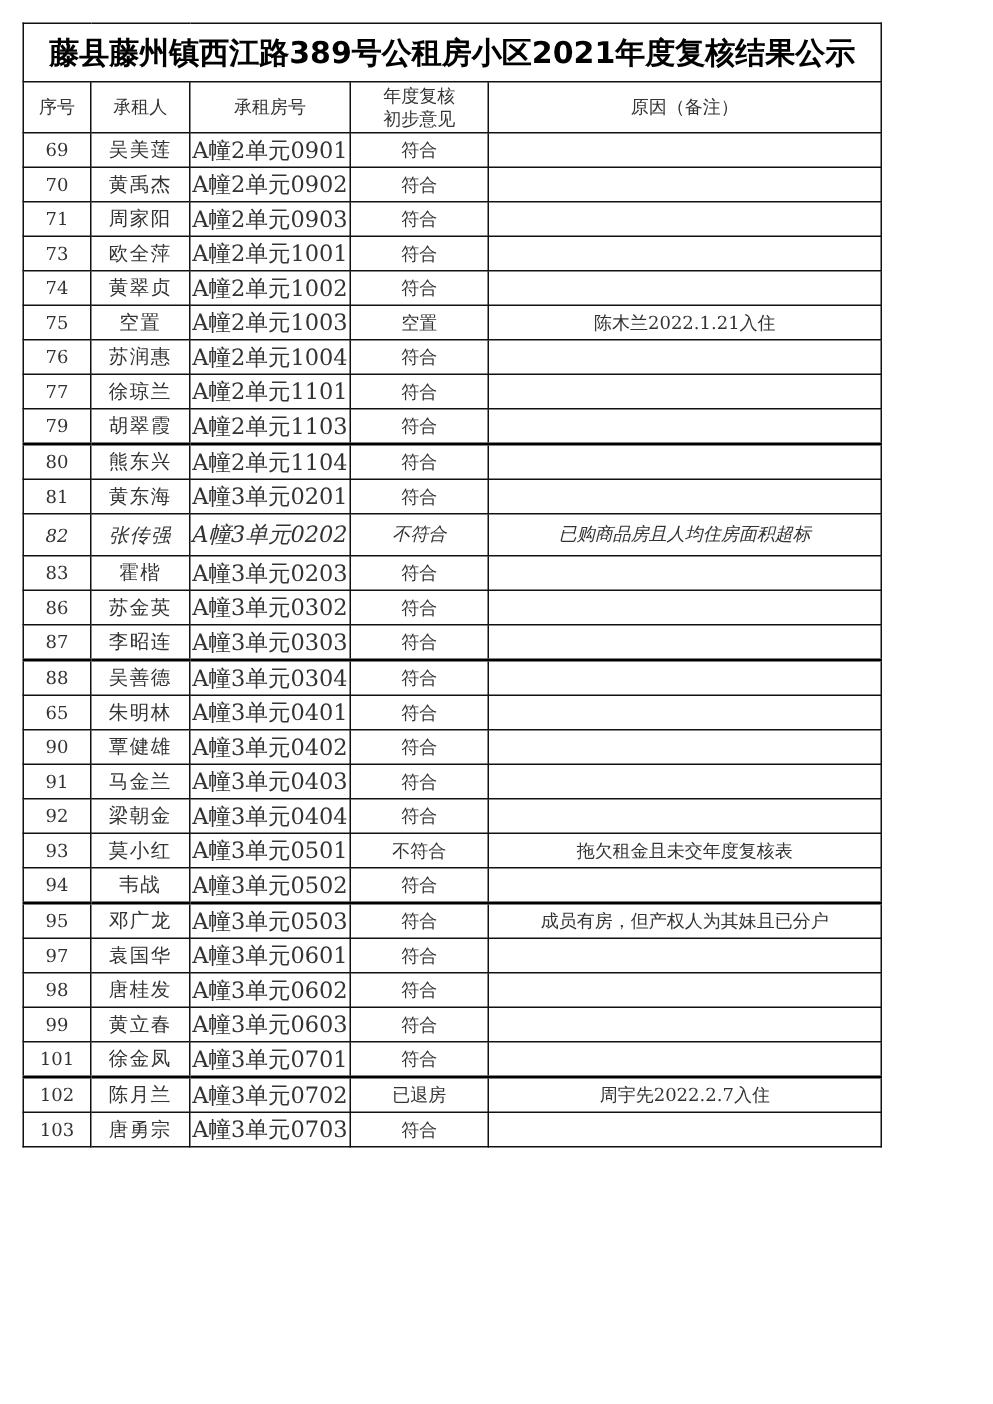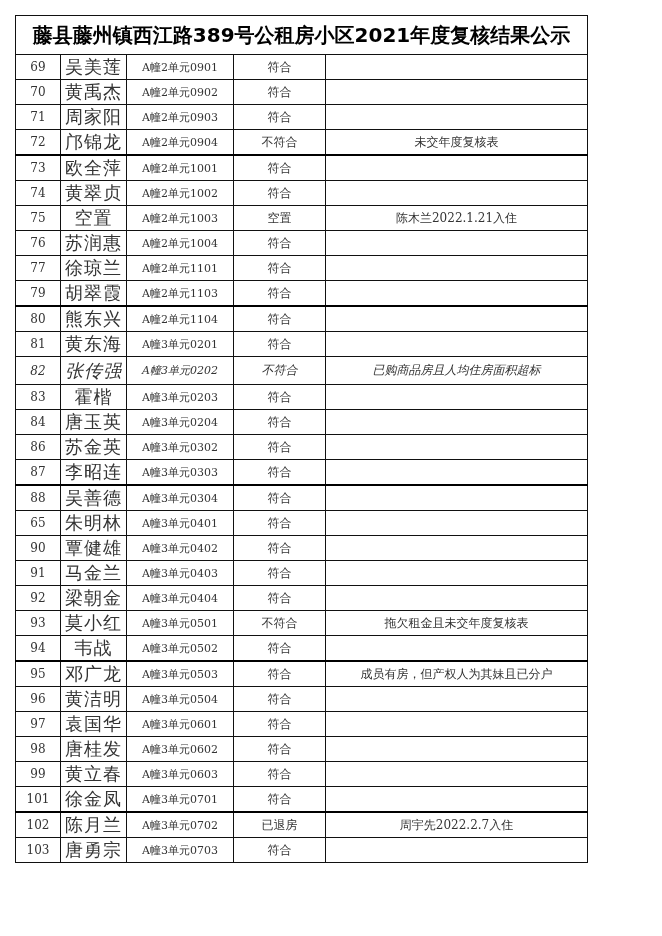--- a/index.html
+++ b/index.html
@@ -7,42 +7,52 @@
          font-family: "DejaVu Serif", "Liberation Serif", serif; color: #222; }
   .sheet { position: absolute; left: 15px; top: 15px; width: 572px; }
   table { border-collapse: collapse; width: 572px; table-layout: fixed; }
   td, th { border: 1px solid #111; text-align: center; vertical-align: middle;
            padding: 0; font-weight: normal; font-size: 12px; color: #333; overflow: hidden; white-space: nowrap; }
   .title-cell { height: 38px; font-size: 20px; font-weight: bold; color: #000;
                 font-family: "DejaVu Sans", "Liberation Sans", sans-serif; letter-spacing: 0px; }
   .hdr th { height: 33px; font-size: 12px; line-height: 15px; color: #333; }
   .row td { height: 22px; }
   .row.tall td { height: 27px; font-style: italic; }
-  .row td.name { font-size: 18px; letter-spacing: 1px; }
-  .row td.room { font-size: 11px; margin-top: 27px; }
+  .row td.name { font-size: 13px; letter-spacing: 1px; }
+  .row td.room { font-size: 15px; margin-top: 27px; }
   .row.breakafter td { border-bottom: 2.5px solid #000; }
   col.c1 { width: 45px; } col.c2 { width: 66px; } col.c3 { width: 107px; }
   col.c4 { width: 92px; } col.c5 { width: 262px; }
 </style>
 </head>
 <body>
 
 <div class="sheet">
   <table>
     <colgroup>
       <col class="c1">
         <col class="c2">
         <col class="c3">
         <col class="c4">
         <col class="c5">
     </colgroup>
     <thead>
       <tr>
         <td colspan="5" class="title-cell">藤县藤州镇西江路389号公租房小区2021年度复核结果公示</td>
       </tr>
+      <tr class="hdr">
+        <th>序号</th>
+        <th>承租人</th>
+        <th>承租房号</th>
+        <th>
+          <div>年度复核</div>
+          <div>初步意见</div>
+        </th>
+        <th>原因（备注）</th>
+      </tr>
     </thead>
     <tbody id="rows">
         <tr class="row">
           <td>69</td>
           <td class="name">吴美莲</td>
           <td class="room">A幢2单元0901</td>
           <td>符合</td>
           <td></td>
         </tr>
         <tr class="row">
@@ -51,27 +61,20 @@
           <td class="room">A幢2单元0902</td>
           <td>符合</td>
           <td></td>
         </tr>
         <tr class="row">
           <td>71</td>
           <td class="name">周家阳</td>
           <td class="room">A幢2单元0903</td>
           <td>符合</td>
           <td></td>
-        </tr>
-        <tr class="row breakafter">
-          <td>72</td>
-          <td class="name">邝锦龙</td>
-          <td class="room">A幢2单元0904</td>
-          <td>不符合</td>
-          <td>未交年度复核表</td>
         </tr>
         <tr class="row">
           <td>73</td>
           <td class="name">欧全萍</td>
           <td class="room">A幢2单元1001</td>
           <td>符合</td>
           <td></td>
         </tr>
         <tr class="row">
           <td>74</td>
@@ -130,27 +133,20 @@
           <td>已购商品房且人均住房面积超标</td>
         </tr>
         <tr class="row">
           <td>83</td>
           <td class="name">霍楷</td>
           <td class="room">A幢3单元0203</td>
           <td>符合</td>
           <td></td>
         </tr>
         <tr class="row">
-          <td>84</td>
-          <td class="name">唐玉英</td>
-          <td class="room">A幢3单元0204</td>
-          <td>符合</td>
-          <td></td>
-        </tr>
-        <tr class="row">
           <td>86</td>
           <td class="name">苏金英</td>
           <td class="room">A幢3单元0302</td>
           <td>符合</td>
           <td></td>
         </tr>
         <tr class="row breakafter">
           <td>87</td>
           <td class="name">李昭连</td>
           <td class="room">A幢3单元0303</td>
@@ -207,27 +203,20 @@
           <td></td>
         </tr>
         <tr class="row">
           <td>95</td>
           <td class="name">邓广龙</td>
           <td class="room">A幢3单元0503</td>
           <td>符合</td>
           <td>成员有房，但产权人为其妹且已分户</td>
         </tr>
         <tr class="row">
-          <td>96</td>
-          <td class="name">黄洁明</td>
-          <td class="room">A幢3单元0504</td>
-          <td>符合</td>
-          <td></td>
-        </tr>
-        <tr class="row">
           <td>97</td>
           <td class="name">袁国华</td>
           <td class="room">A幢3单元0601</td>
           <td>符合</td>
           <td></td>
         </tr>
         <tr class="row">
           <td>98</td>
           <td class="name">唐桂发</td>
           <td class="room">A幢3单元0602</td>

